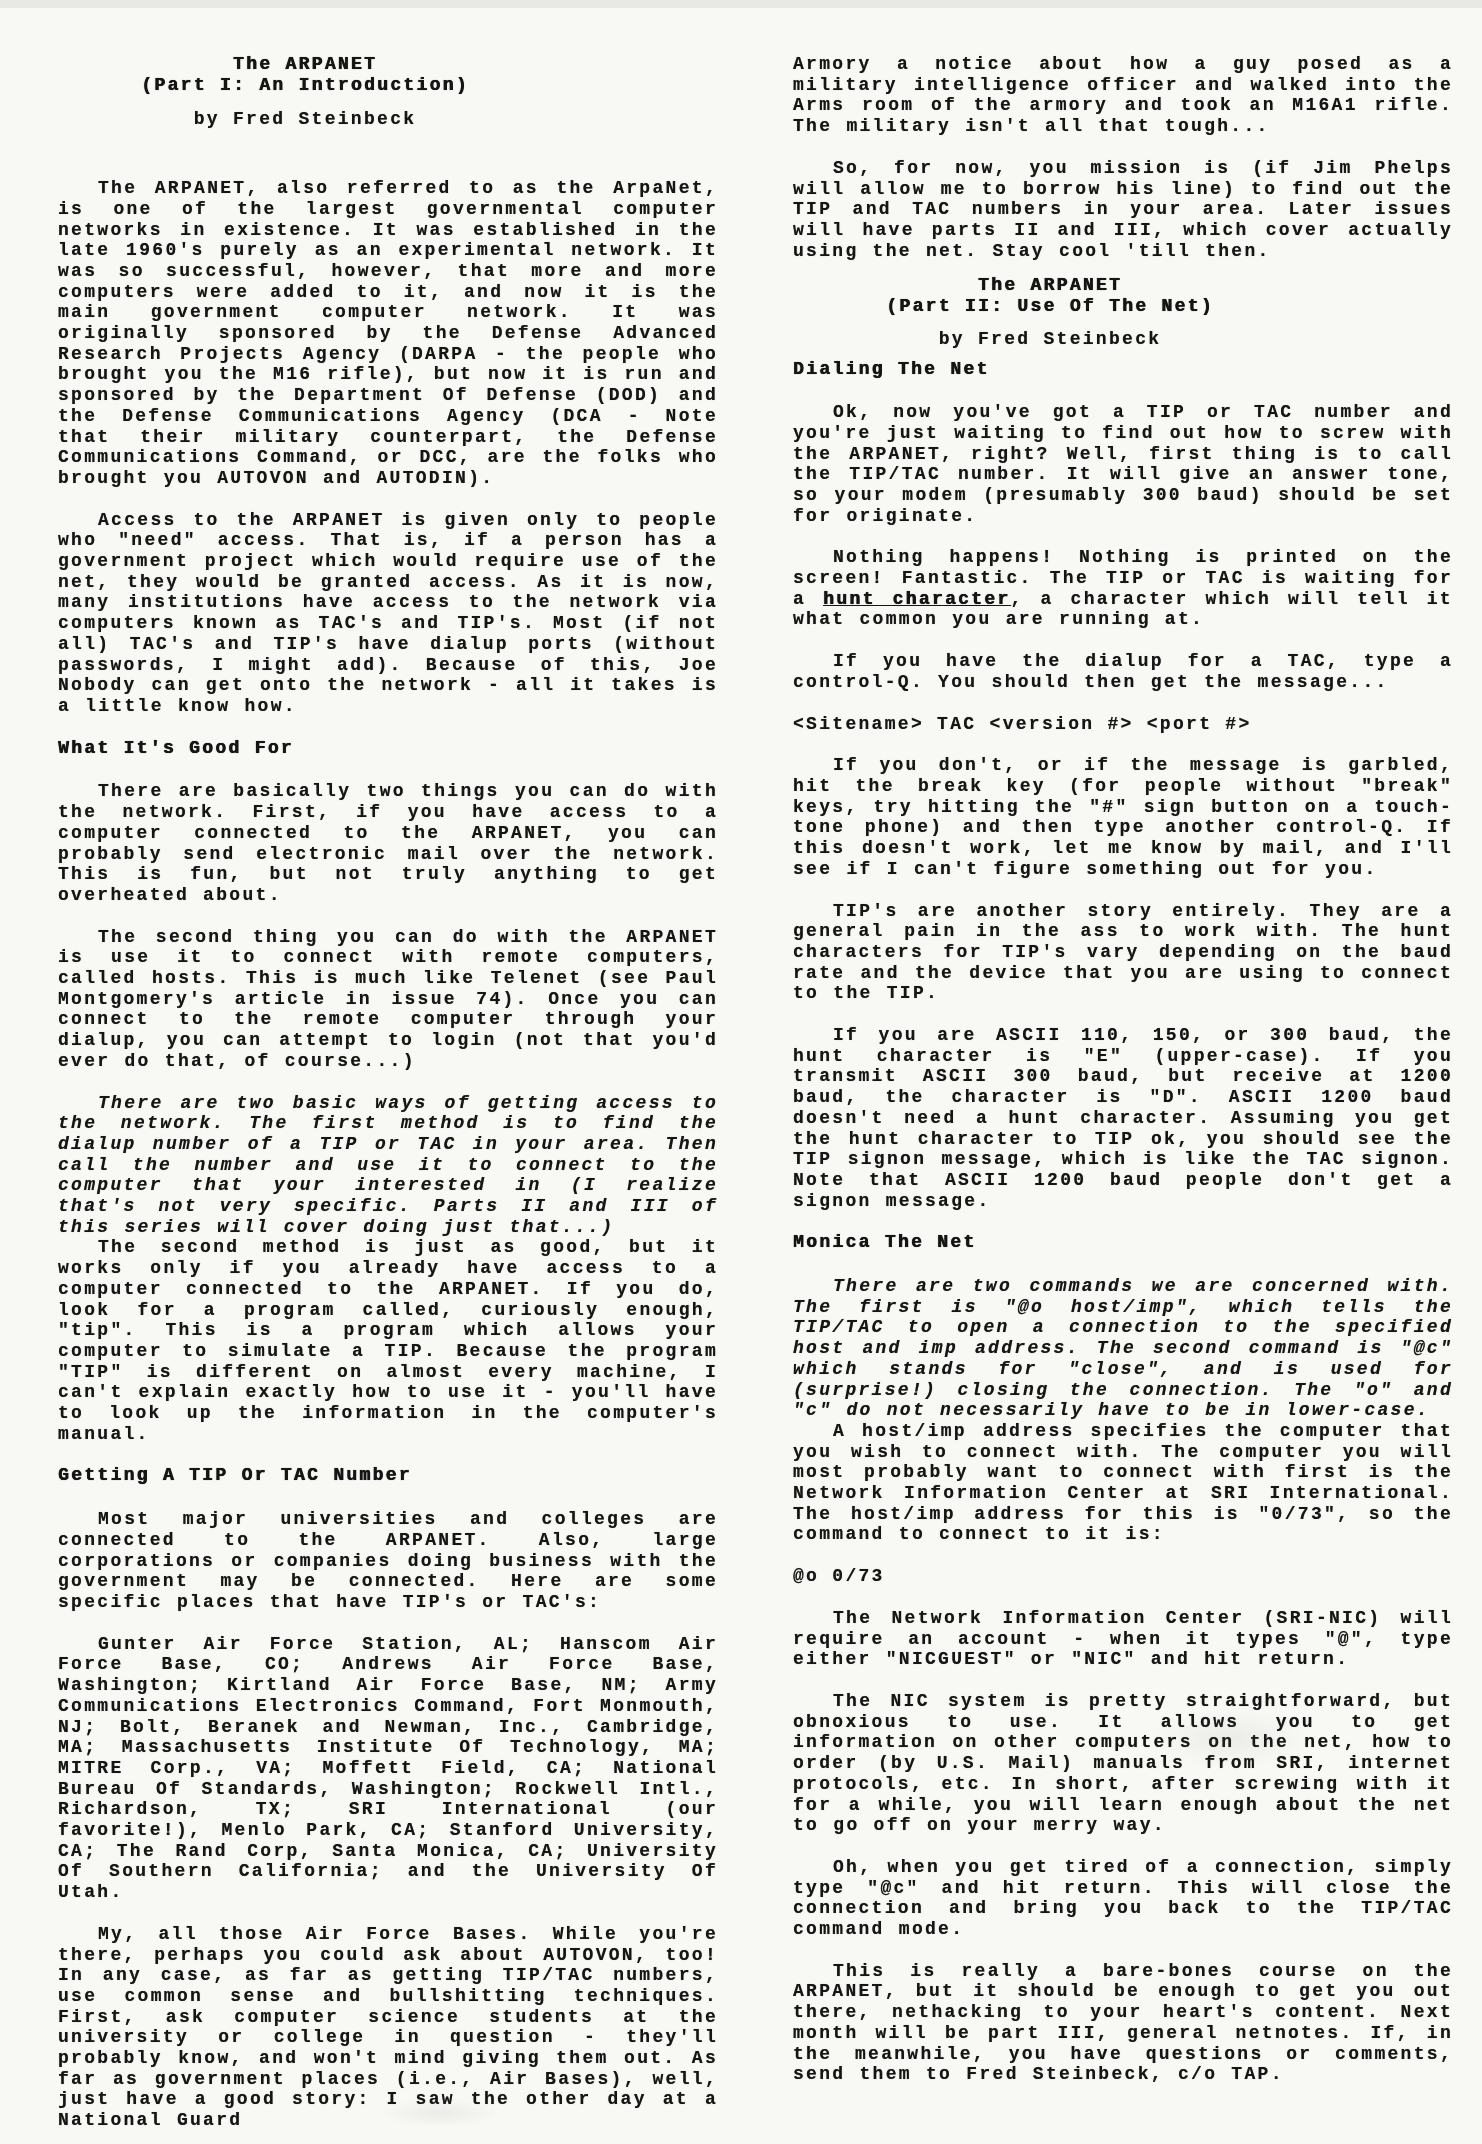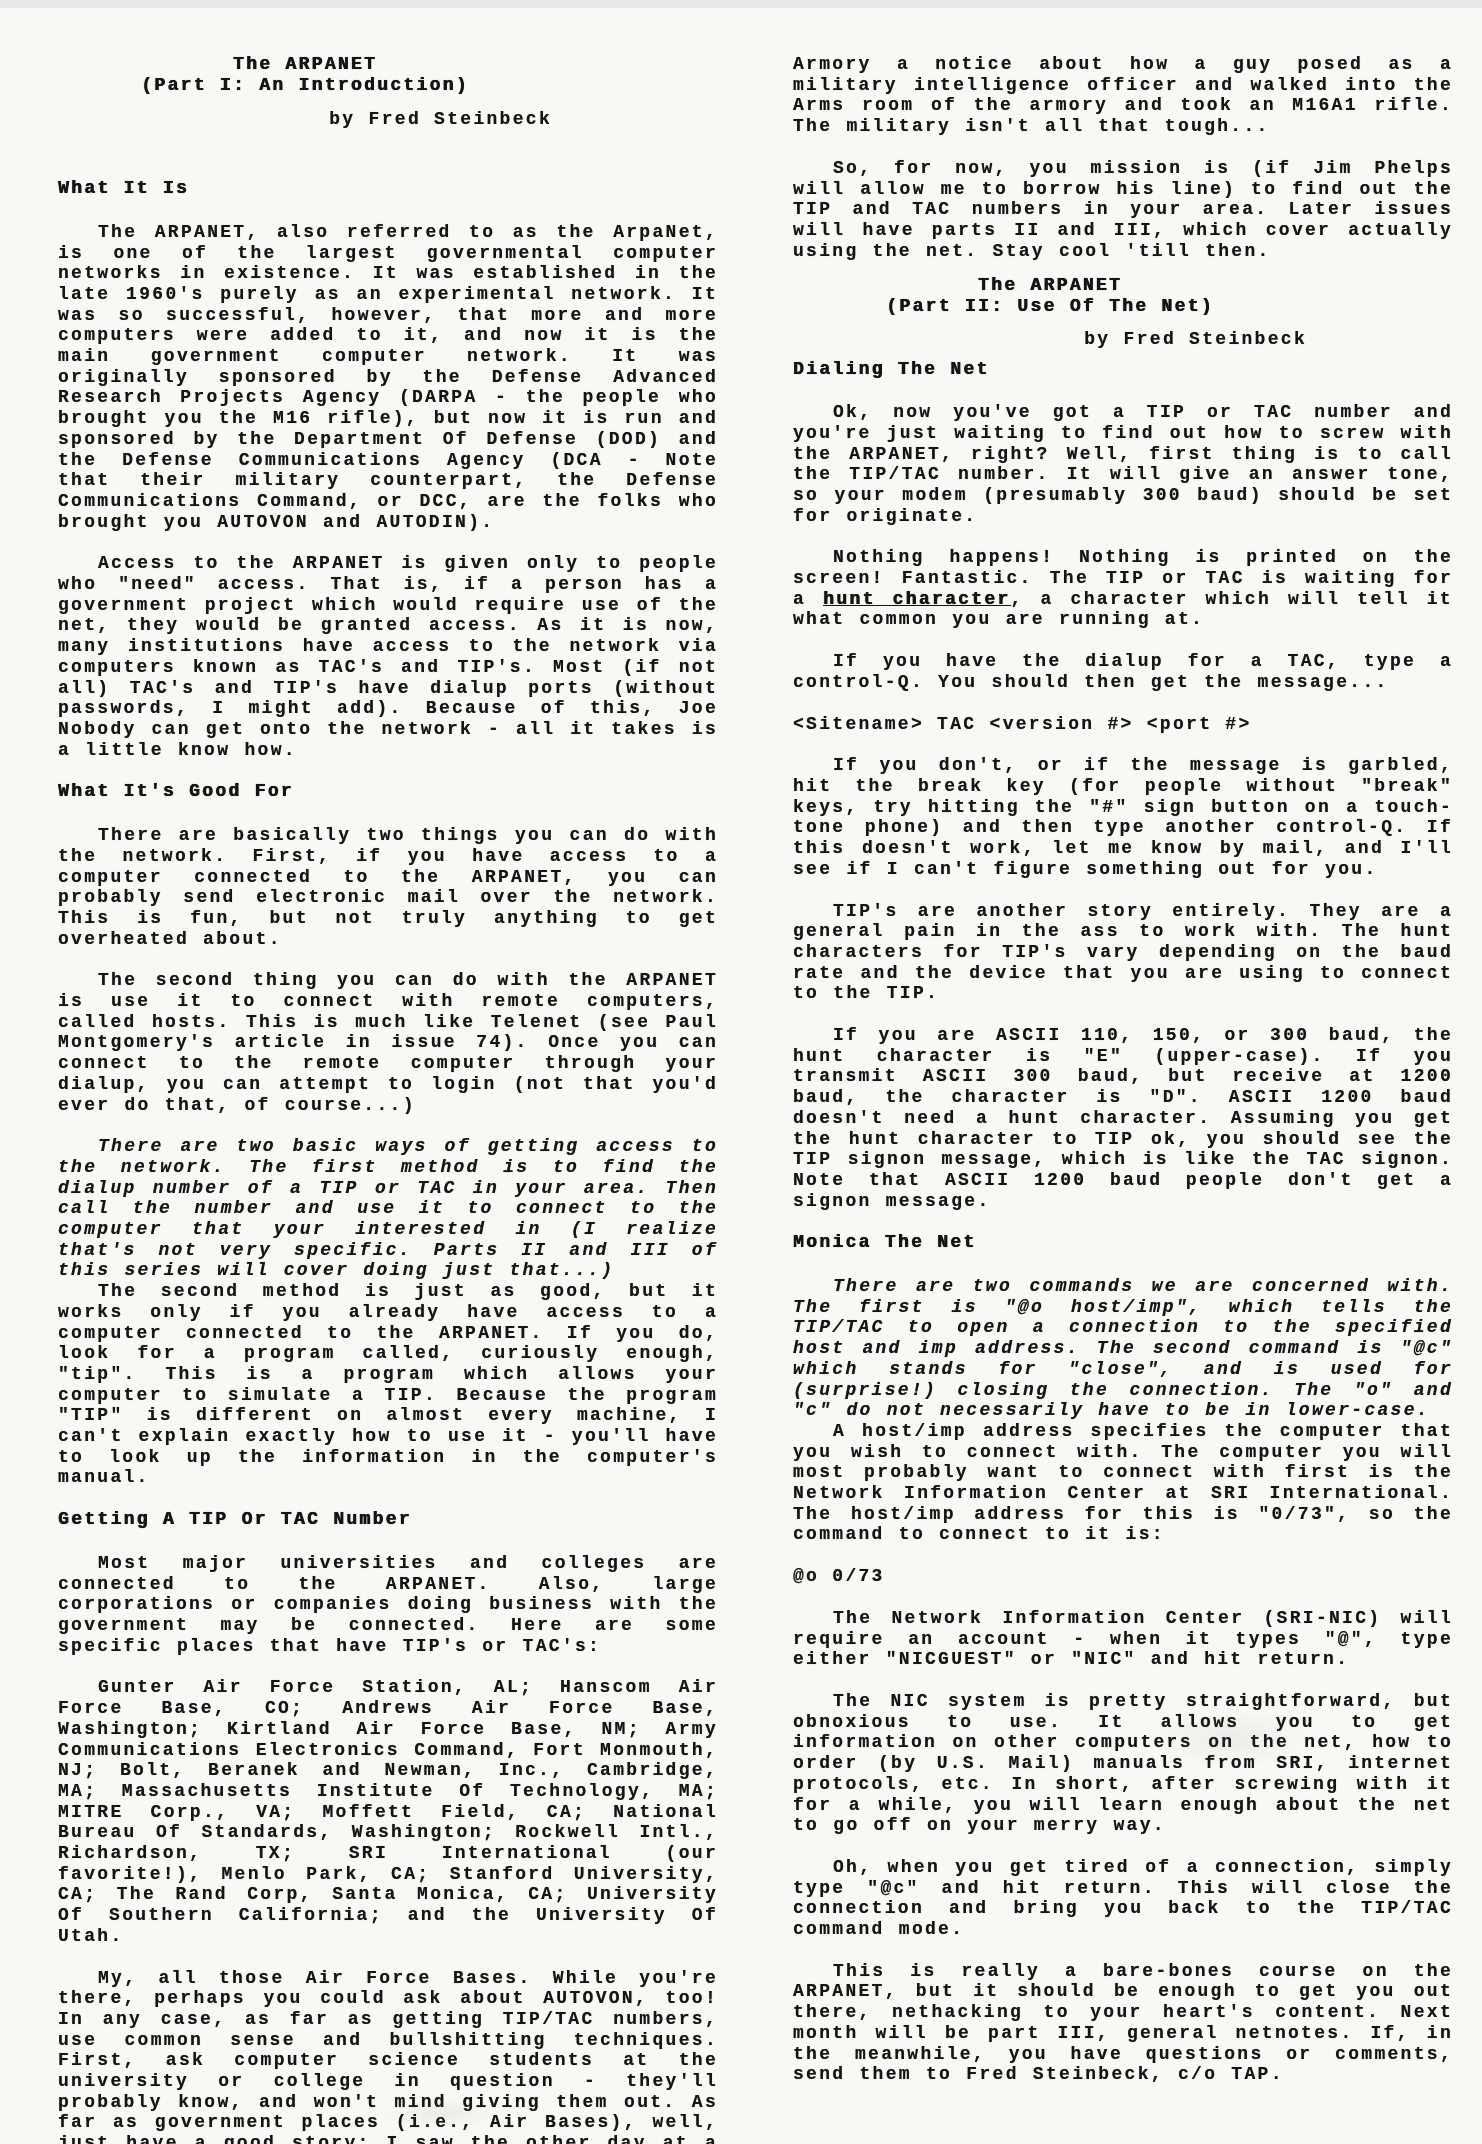--- a/index.html
+++ b/index.html
@@ -42,21 +42,21 @@
     width: 494px;
     text-align: center;
     margin: 0 0 14px 0;
   }
   .title-block.pt2 { width: 514px; margin-top: 2px; }
   .title-line {
     text-shadow: 0.6px 0 0 currentColor, 0 0 1px rgba(0,0,0,0.6);
   }
   .byline-block {
     width: 494px;
-    text-align: right;
+    text-align: center;
     margin: 0 0 48px 0;
   }
   .byline-block.pt2 { width: 514px; margin-bottom: 10px; }
   .section-heading {
     margin: 0 0 23px 0;
     text-align: left;
     text-shadow: 0.6px 0 0 currentColor, 0 0 1px rgba(0,0,0,0.6);
   }
   .section-heading.tight { margin-bottom: 22px; }
   .code-line {
@@ -81,21 +81,20 @@
 
 <div class="page">
 
   <div class="col">
     <div class="title-block">
       <div class="title-line">The ARPANET</div>
       <div class="title-line">(Part I: An Introduction)</div>
     </div>
     <div class="byline-block">by Fred Steinbeck</div>
 
-    <div class="section-heading">What It Is</div>
     <p class="para">The ARPANET, also referred to as the ArpaNet, is one of the largest governmental computer networks in existence. It was established in the late 1960's purely as an experimental network. It was so successful, however, that more and more computers were added to it, and now it is the main government computer network. It was originally sponsored by the Defense Advanced Research Projects Agency (DARPA - the people who brought you the M16 rifle), but now it is run and sponsored by the Department Of Defense (DOD) and the Defense Communications Agency (DCA - Note that their military counterpart, the Defense Communications Command, or DCC, are the folks who brought you AUTOVON and AUTODIN).</p>
     <p class="para">Access to the ARPANET is given only to people who "need" access. That is, if a person has a government project which would require use of the net, they would be granted access. As it is now, many institutions have access to the network via computers known as TAC's and TIP's. Most (if not all) TAC's and TIP's have dialup ports (without passwords, I might add). Because of this, Joe Nobody can get onto the network - all it takes is a little know how.</p>
 
     <div class="section-heading">What It's Good For</div>
     <p class="para">There are basically two things you can do with the network. First, if you have access to a computer connected to the ARPANET, you can probably send electronic mail over the network. This is fun, but not truly anything to get overheated about.</p>
     <p class="para">The second thing you can do with the ARPANET is use it to connect with remote computers, called hosts. This is much like Telenet (see Paul Montgomery's article in issue 74). Once you can connect to the remote computer through your dialup, you can attempt to login (not that you'd ever do that, of course...)</p>
     <p class="para nogap">There are two basic ways of getting access to the network. The first method is to find the dialup number of a TIP or TAC in your area. Then call the number and use it to connect to the computer that your interested in (I realize that's not very specific. Parts II and III of this series will cover doing just that...)</p>
     <p class="para">The second method is just as good, but it works only if you already have access to a computer connected to the ARPANET. If you do, look for a program called, curiously enough, "tip". This is a program which allows your computer to simulate a TIP. Because the program "TIP" is different on almost every machine, I can't explain exactly how to use it - you'll have to look up the information in the computer's manual.</p>
 
     <div class="section-heading">Getting A TIP Or TAC Number</div>

